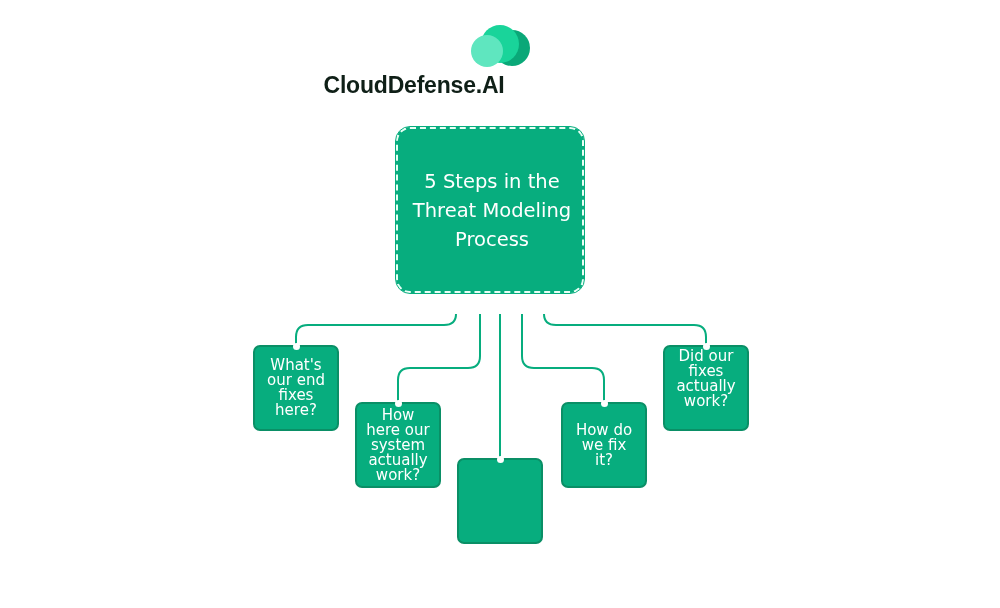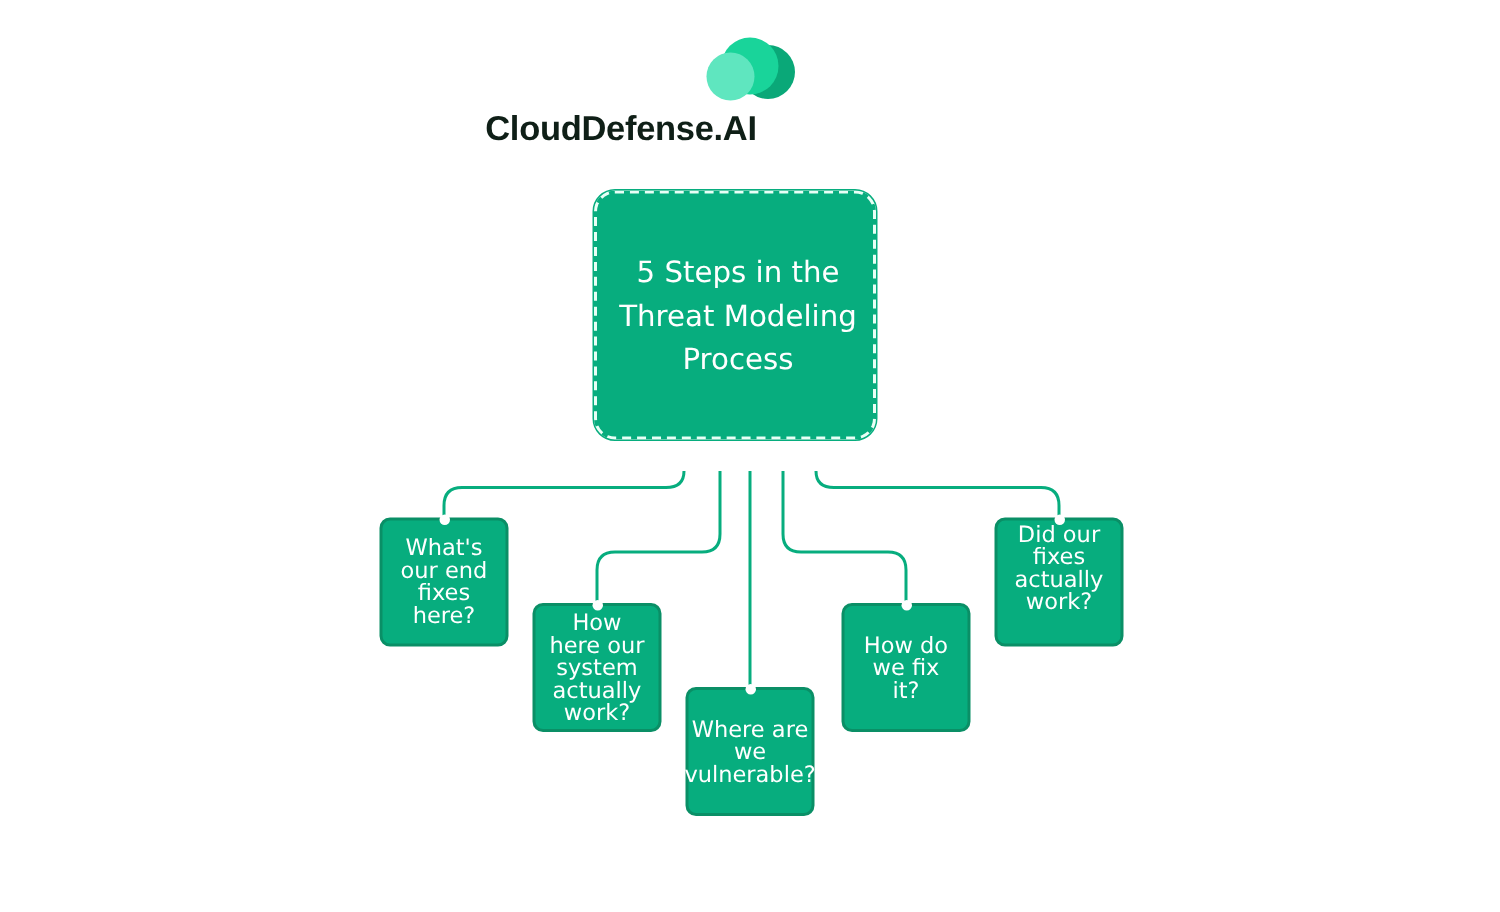--- a/index.html
+++ b/index.html
@@ -40,21 +40,20 @@
 <div class="step" style="left:253px; top:345px;">
   <span class="dot"></span>
   <div class="step-text" style="padding:0 12px;">What's our end fixes here?</div>
 </div>
 <div class="step" style="left:355px; top:402px;">
   <span class="dot"></span>
   <div class="step-text">How here our system actually work?</div>
 </div>
 <div class="step" style="left:457px; top:458px;">
   <span class="dot"></span>
-  <div class="step-text">Where are we vulnerable?</div>
 </div>
 <div class="step" style="left:561px; top:402px;">
   <span class="dot"></span>
   <div class="step-text" style="padding:0 10px;">How do we fix it?</div>
 </div>
 <div class="step" style="left:663px; top:345px;">
   <span class="dot"></span>
   <div class="step-text" style="margin-top:-18px;">Did our fixes actually work?</div>
 </div>
 

